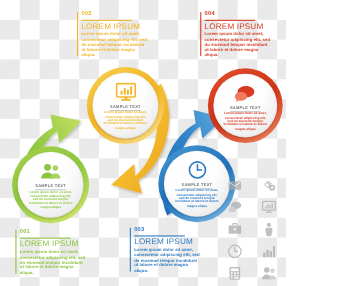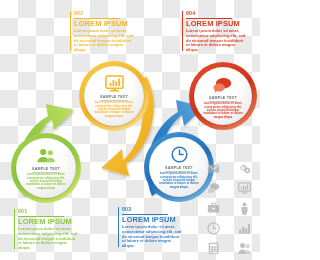--- a/index.html
+++ b/index.html
@@ -53,21 +53,21 @@
     padding-bottom: 1px;
   }
   .txt-rule {
     height: 0.8px;
     width: 46px;
     margin: 0.5px 0 1.5px 0;
   }
   .txt-head {
     font-size: 7.4px;
     line-height: 8.4px;
-    font-weight: bold;
+    font-weight: normal;
     letter-spacing: 0.15px;
     padding-bottom: 1.2px;
   }
   .txt-body {
     font-size: 3.9px;
     line-height: 4.6px;
     font-weight: bold;
     letter-spacing: 0.05px;
   }
 

